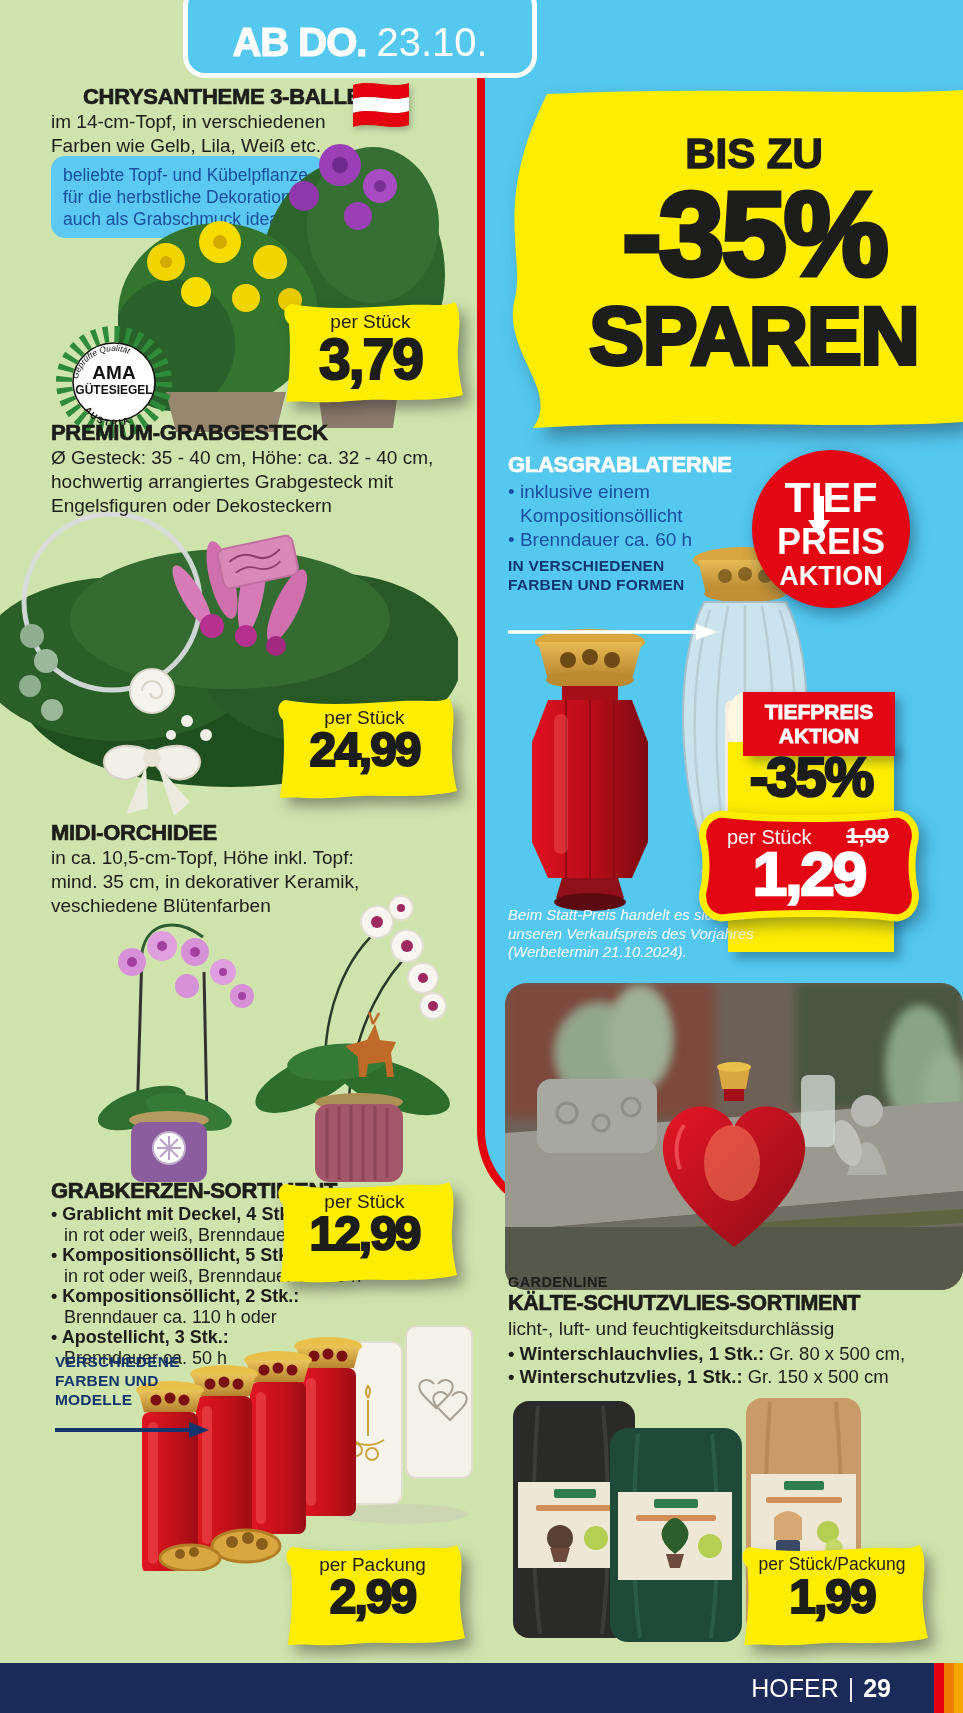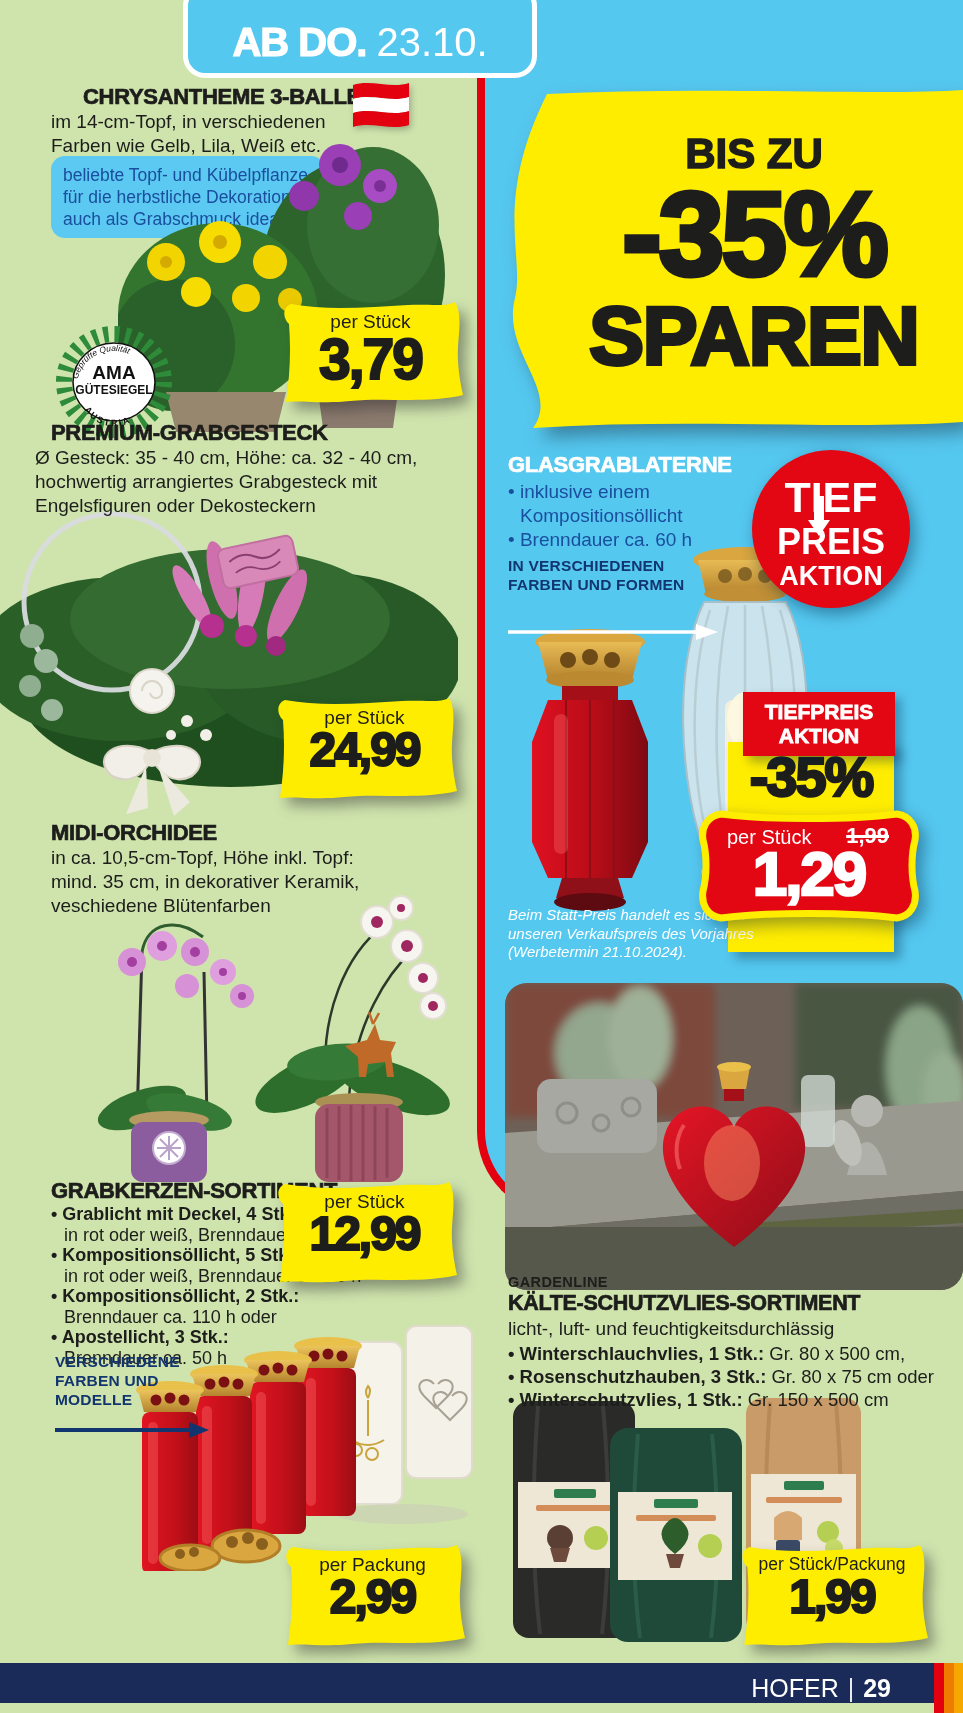--- a/index.html
+++ b/index.html
@@ -49,21 +49,21 @@
   #badge129{left:697px;top:802px;width:224px;height:130px;z-index:6;filter:drop-shadow(6px 7px 8px rgba(0,30,60,.4));}
   #badge129 .unit{position:absolute;left:30px;top:24px;font-size:20px;color:#fff;}
   #badge129 .old{position:absolute;right:32px;top:21px;font-size:22px;font-weight:700;color:#fff;
      text-decoration:line-through;text-decoration-thickness:3px;}
   #badge129 .val{position:absolute;left:0;top:36px;width:100%;text-align:center;font-size:62px;font-weight:900;
      color:#fff;letter-spacing:-2px;-webkit-text-stroke:2.5px #fff;}
   .disclaimer{font-size:15px;font-style:italic;line-height:18.5px;color:#fff;}
   
   #photo{left:505px;top:983px;width:458px;height:307px;border-radius:22px;overflow:hidden;z-index:3;}
   
-  #footer{left:0;top:1663px;width:963px;height:40px;background:#1b2b59;z-index:8;}
+  #footer{left:0;top:1663px;width:963px;height:50px;background:#1b2b59;z-index:8;}
   #footer .brand{position:absolute;right:72px;top:0;height:50px;display:flex;align-items:center;color:#fff;font-size:25px;}
   #footer .sep{margin:0 9px;font-weight:300;opacity:.9;}
   #footer .num{font-weight:800;}
   .stripe{top:1663px;height:50px;z-index:9;}
 </style>
 </head>
 <body>
 
 <div id="page">
 
@@ -135,21 +135,21 @@
 
   <div class="abs tag" style="left:278px;top:300px;">
     <svg class="bg" viewBox="0 0 185 105">
         <path d="M11,24 C4,17 5,7 13,4 C50,11 92,7 130,5 C153,4 168,7 177,2 C184,14 181,30 180,47 C179,64 182,82 185,95 C148,104 108,97 72,101 C46,104 22,100 8,102 C12,76 13,49 11,24 Z" fill="#ffed00"></path>
       </svg>
     <div class="unit">per Stück</div>
     <div class="val" style="font-size:57px;">3,79</div>
   </div>
 
   <div class="abs h1" style="left:51px;top:420px;z-index:3;">PREMIUM-GRABGESTECK</div>
-  <div class="abs desc" style="left:35px;top:446px;z-index:3;">
+  <div class="abs desc" style="left:51px;top:446px;z-index:3;">
     <div>Ø Gesteck: 35 - 40 cm, Höhe: ca. 32 - 40 cm,</div>
     <div>hochwertig arrangiertes Grabgesteck mit</div>
     <div>Engelsfiguren oder Dekosteckern</div>
   </div>
 
   <svg class="abs" style="left:0;top:484px;z-index:2;" width="458" height="338" viewBox="0 0 458 338">
     <ellipse cx="230" cy="205" rx="212" ry="98" fill="#1f4f1f"></ellipse>
     <ellipse cx="120" cy="175" rx="142" ry="82" fill="#2a5f28"></ellipse>
     <ellipse cx="330" cy="175" rx="132" ry="86" fill="#275a26"></ellipse>
     <ellipse cx="230" cy="135" rx="160" ry="70" fill="#336b30"></ellipse>
@@ -529,21 +529,20 @@
         <path d="M-50,-40 C-58,-28 -60,-12 -54,4" fill="none" stroke="#ff8080" stroke-width="4" opacity=".5"></path>
       </g>
     </svg>
   </div>
 
   <div class="abs" style="left:508px;top:1274px;z-index:3;font-size:14.5px;font-weight:900;letter-spacing:.4px;">GARDENLINE</div>
   <div class="abs h1" style="left:508px;top:1291px;z-index:3;font-size:21.5px;">KÄLTE-SCHUTZVLIES-SORTIMENT</div>
   <div class="abs desc" style="left:508px;top:1317px;z-index:3;">licht-, luft- und feuchtigkeitsdurchlässig</div>
   <div class="abs" style="left:508px;top:1342px;z-index:3;font-size:18.5px;line-height:23px;">
     <div><span style="font-weight:800;">• Winterschlauchvlies, 1 Stk.:</span><span> Gr. 80 x 500 cm,</span></div>
-    <div><span style="font-weight:800;">• Rosenschutzhauben, 3 Stk.:</span><span> Gr. 80 x 75 cm oder</span></div>
     <div><span style="font-weight:800;">• Winterschutzvlies, 1 Stk.:</span><span> Gr. 150 x 500 cm</span></div>
   </div>
 
   <svg class="abs" style="left:498px;top:1386px;z-index:2;" width="405" height="264" viewBox="0 0 405 264">
     <g>
       <rect x="15" y="15" width="122" height="237" rx="16" fill="#2a2a28"></rect>
       <path d="M40,20 C34,100 34,180 42,248" stroke="#3c3c3a" stroke-width="4" fill="none"></path>
       <path d="M105,20 C112,100 112,180 104,248" stroke="#3c3c3a" stroke-width="4" fill="none"></path>
       <rect x="20" y="96" width="112" height="86" fill="#efe7d6"></rect>
       <rect x="56" y="103" width="42" height="9" rx="2" fill="#2e7d4f"></rect>

